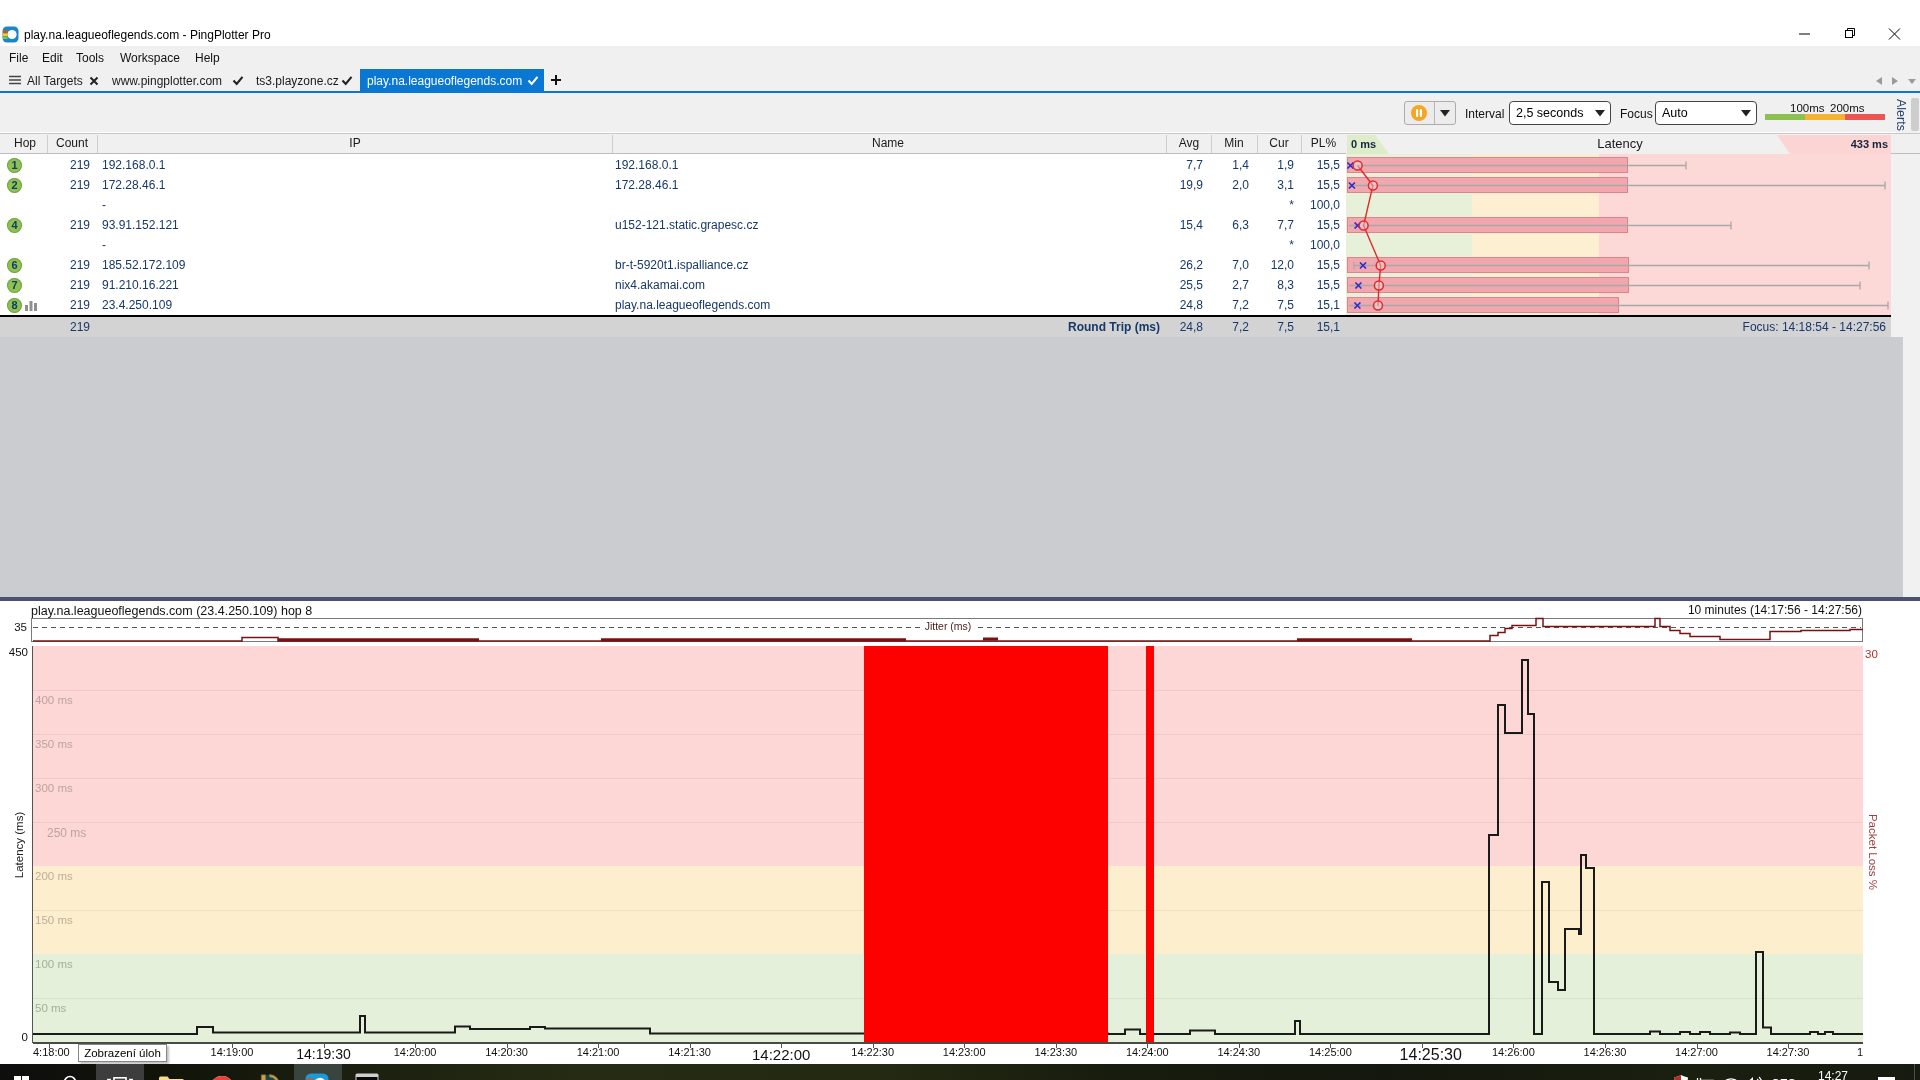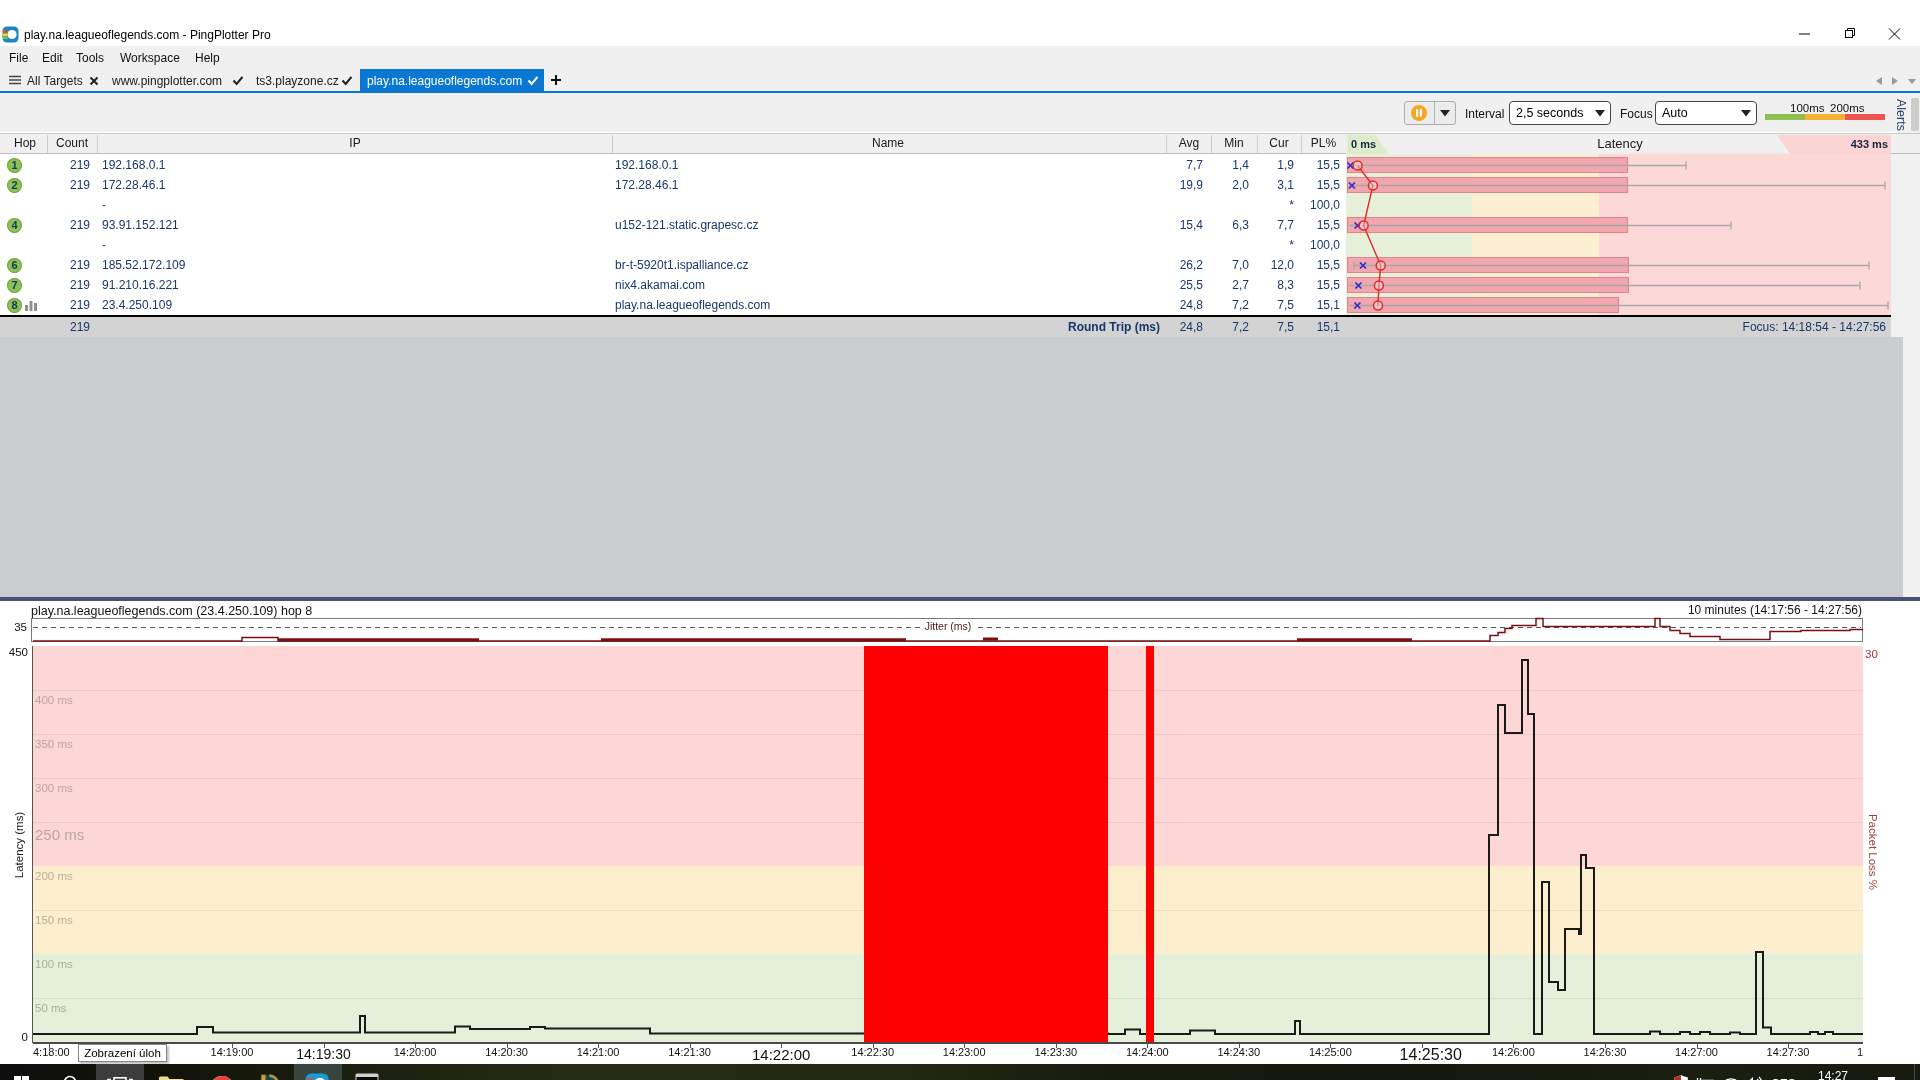--- a/index.html
+++ b/index.html
@@ -290,21 +290,21 @@
 <div class="abs" style="left:33px;top:930px;width:1830px;height:89px;background:#e4f0d9;"></div>
 <div class="abs" style="left:33px;top:666px;width:1830px;height:1px;background:rgba(0,0,0,0.055);"></div>
 <div class="abs" style="left:33px;top:710px;width:1830px;height:1px;background:rgba(0,0,0,0.055);"></div>
 <div class="abs" style="left:33px;top:754px;width:1830px;height:1px;background:rgba(0,0,0,0.055);"></div>
 <div class="abs" style="left:33px;top:798px;width:1830px;height:1px;background:rgba(0,0,0,0.055);"></div>
 <div class="abs" style="left:33px;top:886px;width:1830px;height:1px;background:rgba(0,0,0,0.055);"></div>
 <div class="abs" style="left:33px;top:974px;width:1830px;height:1px;background:rgba(0,0,0,0.055);"></div>
 <div class="abs" style="left:35px;top:670px;font-size:11.5px;color:rgba(125,112,112,0.5);">400 ms</div>
 <div class="abs" style="left:35px;top:714px;font-size:11.5px;color:rgba(125,112,112,0.5);">350 ms</div>
 <div class="abs" style="left:35px;top:758px;font-size:11.5px;color:rgba(125,112,112,0.5);">300 ms</div>
-<div class="abs" style="left:35px;top:802px;font-size:15px;color:rgba(125,112,112,0.5);">250 ms</div>
+<div class="abs" style="left:47px;top:802px;font-size:12px;color:rgba(125,112,112,0.5);">250 ms</div>
 <div class="abs" style="left:35px;top:846px;font-size:11.5px;color:rgba(125,110,100,0.5);">200 ms</div>
 <div class="abs" style="left:35px;top:890px;font-size:11.5px;color:rgba(125,110,100,0.5);">150 ms</div>
 <div class="abs" style="left:35px;top:934px;font-size:11.5px;color:rgba(110,120,100,0.55);">100 ms</div>
 <div class="abs" style="left:35px;top:978px;font-size:11.5px;color:rgba(110,120,100,0.55);">50 ms</div>
 <div class="abs" style="left:32px;top:622px;width:1px;height:397px;background:#555;"></div>
 <div class="abs" style="left:6px;top:622px;width:22px;font-size:11.5px;color:#111;text-align:right;">450</div>
 <div class="abs" style="left:6px;top:1007px;width:22px;font-size:11.5px;color:#111;text-align:right;">0</div>
 <div class="abs" style="left:-20px;top:814px;width:80px;height:14px;font-size:11.5px;color:#222;text-align:center;transform:rotate(-90deg);">Latency (ms)</div>
 <svg class="abs" style="left:33px;top:622px" width="1830" height="397" viewBox="0 0 1830 397">
  <polyline points="0,388 164,388 164,381 180,381 180,386.5 322,386.5 327,386.5 327,370 332,370 332,386.5 422,386.5 422,380.5 437,380.5 437,383 497,383 497,381 512,381 512,382.5 617,382.5 617,387.5 827,387.5 1075,387.5 1075,388 1092,388 1092,383.5 1107,383.5 1107,388 1157,388 1157,384.5 1182,384.5 1182,388 1257,388 1262,388 1262,375 1267,375 1267,388 1456,388 1456,189 1465,189 1465,59 1472,59 1472,87 1489,87 1489,14 1495,14 1495,68 1501,68 1501,388 1509,388 1509,236 1516,236 1516,336 1525,336 1525,344 1532,344 1532,283 1546,283 1546,288 1548,288 1548,209 1553,209 1553,222 1561,222 1561,388 1617,388 1617,385.5 1627,385.5 1627,388 1647,388 1647,386 1657,386 1657,388 1667,388 1667,386 1677,386 1677,388 1697,388 1697,386.5 1707,386.5 1707,388 1723,388 1723,306 1730,306 1730,381.5 1738,381.5 1738,388 1777,388 1777,386 1785,386 1785,388 1792,388 1792,386 1800,386 1800,388 1830,388" fill="none" stroke="#1a1a1a" stroke-width="2"></polyline>

